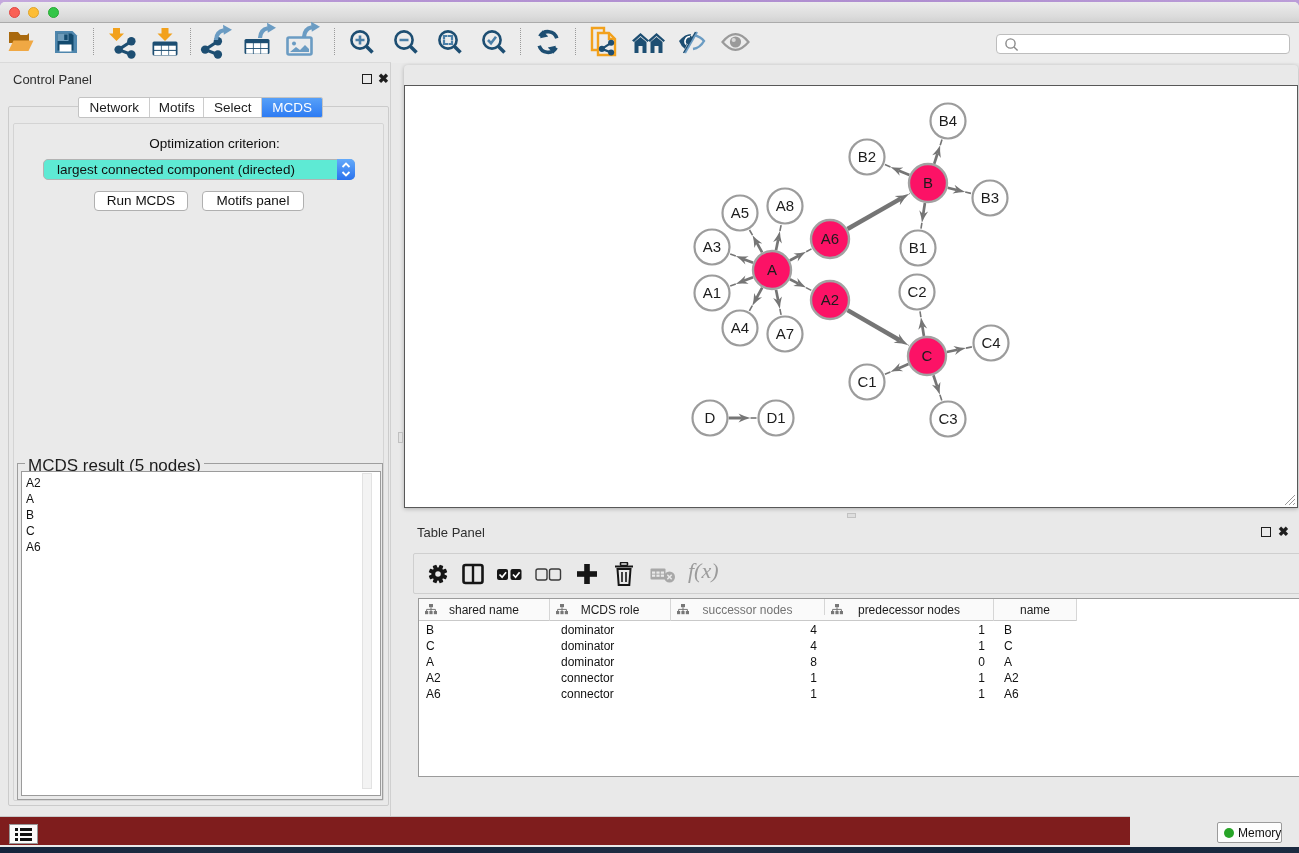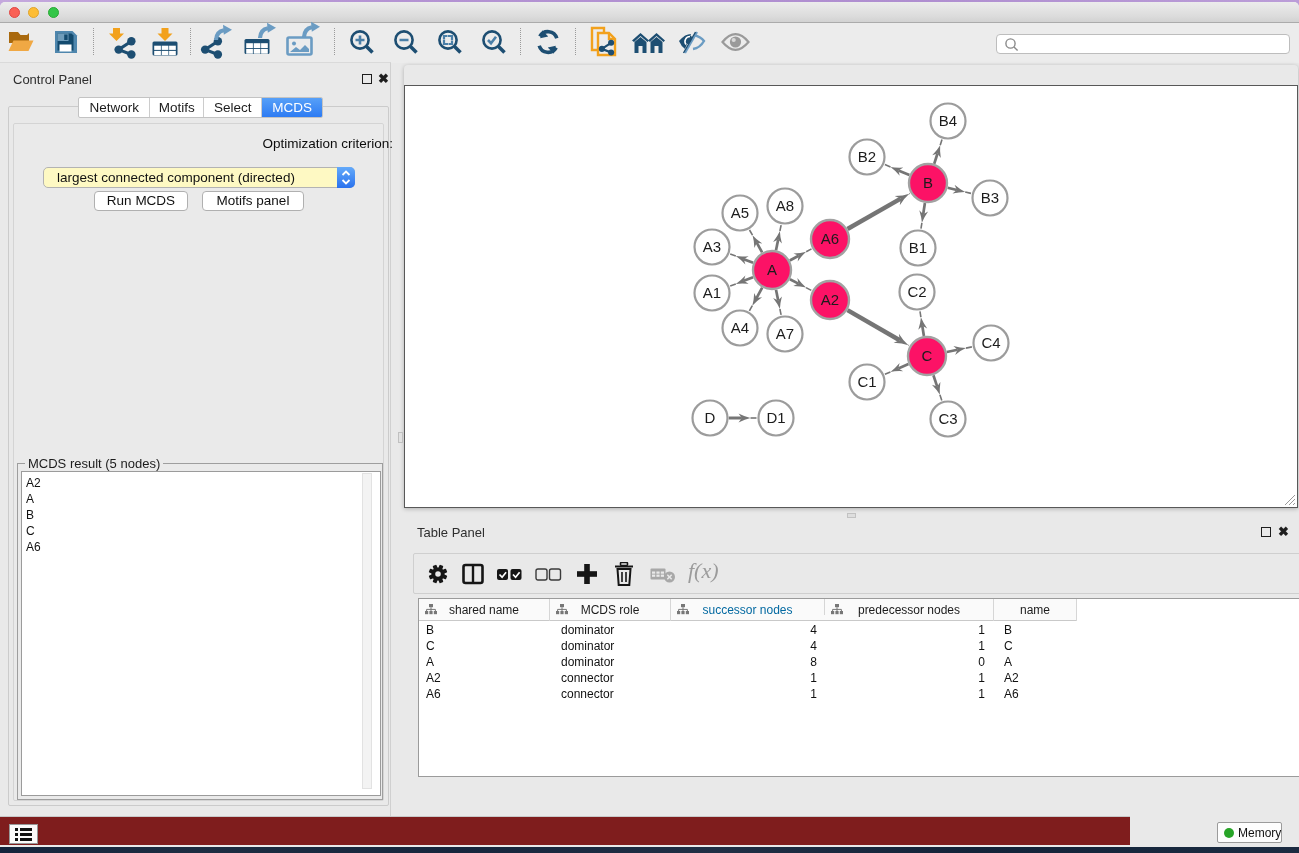--- a/index.html
+++ b/index.html
@@ -35,30 +35,30 @@
   .wx { position:absolute; font-size:13px; font-weight:bold; color:#1e1e1e; }
   .seg { position:absolute; display:flex; height:21px; border:1px solid #c3c3c3;
     border-radius:2px; background:#fff; font-size:13.5px; color:#1c1c1c; overflow:hidden; z-index:30; }
   .seg > div { display:flex; align-items:center; justify-content:center; border-right:1px solid #cccccc; }
   .seg > div:last-child { border-right:none; }
   .seg .on { background:linear-gradient(#57a0f8,#2d7bf3); color:#fff; }
   #cp-box1 { position:absolute; left:8px; top:43px; width:381px; height:700px;
     border:1px solid #cbcbcb; border-radius:2px; background:#e9e9e9; }
   #cp-box2 { position:absolute; left:4px; top:16px; width:371px; height:678px;
     border:1px solid #d4d4d4; border-radius:2px; background:#eaeaea; }
-  #combo { position:absolute; left:29px; top:35px; width:312px; height:21px; background:#fef9c3;
-    border:1px solid #b3b3b3; border-radius:5px; font-size:13.5px; color:#111;margin-top:8px; }
+  #combo { position:absolute; left:29px; top:35px; width:312px; height:21px; background:#5eead4;
+    border:1px solid #b3b3b3; border-radius:5px; font-size:13.5px; color:#111; }
   #combo .stepper { position:absolute; right:-1px; top:-1px; width:18px; height:21px;
     background:linear-gradient(#64aafa,#2a72ee); border-radius:0 5px 5px 0; }
   .btn { position:absolute; height:20px; background:#ffffff; border:1px solid #b0b0b0;
     border-radius:4px; font-size:13.5px; color:#111; text-align:center; line-height:18px; }
   #groupbox { position:absolute; left:3px; top:339px; width:366px; height:337px;
     border:1px solid #9e9e9e; }
   #groupbox .gtitle { position:absolute; left:7px; top:-8px; background:#eaeaea; padding:0 3px;
-    font-size:13px; color:#1c1c1c; white-space:nowrap; }
+    font-size:17px; color:#1c1c1c; white-space:nowrap; }
   #mcdslist { position:absolute; left:3px; top:7px; width:360px; height:325px; background:#fff;
     border:1px solid #9b9b9b; font-size:12px; color:#111; }
   #mcdslist .sb { position:absolute; right:8px; top:1px; width:10px; height:316px;
     background:#f3f3f3; border:1px solid #e2e2e2; }
   #mcdslist ul { list-style:none; padding:3px 0 0 4px; }
   #mcdslist li { height:16px; line-height:16px; }
 </style>
 </head>
 <body>
 <div id="wall-top"></div>
@@ -203,21 +203,21 @@
     <div class="wmax" style="left:362px;top:11px"></div>
     <div class="wx" style="left:378px;top:8px">✖</div>
     <div class="seg" style="left:78px;top:34px;width:245px">
       <div style="width:72px">Network</div>
       <div style="width:54px">Motifs</div>
       <div style="width:59px">Select</div>
       <div class="on" style="width:60px">MCDS</div>
     </div>
     <div id="cp-box1">
       <div id="cp-box2">
-        <div class="abs" style="left:10px;width:100%;top:12px;text-align:right;font-size:13.5px;color:#0d0d0d">Optimization criterion:</div>
+        <div class="abs" style="left:16px;width:100%;top:12px;text-align:center;font-size:13.5px;color:#0d0d0d">Optimization criterion:</div>
         <div id="combo">
           <div style="position:absolute;left:13px;top:2px">largest connected component (directed)</div>
           <div class="stepper">
             <svg width="18" height="21" viewBox="0 0 18 21">
               <polyline points="5.5,8 9,4.5 12.5,8" fill="none" stroke="#fff" stroke-width="1.8"></polyline>
               <polyline points="5.5,13 9,16.5 12.5,13" fill="none" stroke="#fff" stroke-width="1.8"></polyline>
             </svg>
           </div>
         </div>
         <div class="btn" style="left:80px;top:67px;width:94px">Run MCDS</div>
@@ -435,21 +435,21 @@
                 <rect x="8.8" y="7" width="3.2" height="3.2"></rect>
               </g>
               <g stroke="#777" stroke-width="1">
                 <line x1="6" y1="3.2" x2="6" y2="5.4"></line>
                 <line x1="1.6" y1="5.4" x2="10.4" y2="5.4"></line>
                 <line x1="1.6" y1="5.4" x2="1.6" y2="7"></line>
                 <line x1="6" y1="5.4" x2="6" y2="7"></line>
                 <line x1="10.4" y1="5.4" x2="10.4" y2="7"></line>
               </g>
             </svg>MCDS role</div>
-<div style="position:absolute;left:252px;top:0;width:154px;height:16px;border-right:1px solid #d6d6d6;text-align:center;line-height:22px;color:#0369a1"><svg width="12" height="11" viewBox="0 0 12 11" style="position:absolute;left:6px;top:5px">
+<div style="position:absolute;left:252px;top:0;width:154px;height:16px;border-right:1px solid #d6d6d6;text-align:center;line-height:22px;color:#737373"><svg width="12" height="11" viewBox="0 0 12 11" style="position:absolute;left:6px;top:5px">
               <g fill="#777">
                 <rect x="4" y="0" width="4" height="3.2"></rect>
                 <rect x="0" y="7" width="3.2" height="3.2"></rect>
                 <rect x="4.4" y="7" width="3.2" height="3.2"></rect>
                 <rect x="8.8" y="7" width="3.2" height="3.2"></rect>
               </g>
               <g stroke="#777" stroke-width="1">
                 <line x1="6" y1="3.2" x2="6" y2="5.4"></line>
                 <line x1="1.6" y1="5.4" x2="10.4" y2="5.4"></line>
                 <line x1="1.6" y1="5.4" x2="1.6" y2="7"></line>

